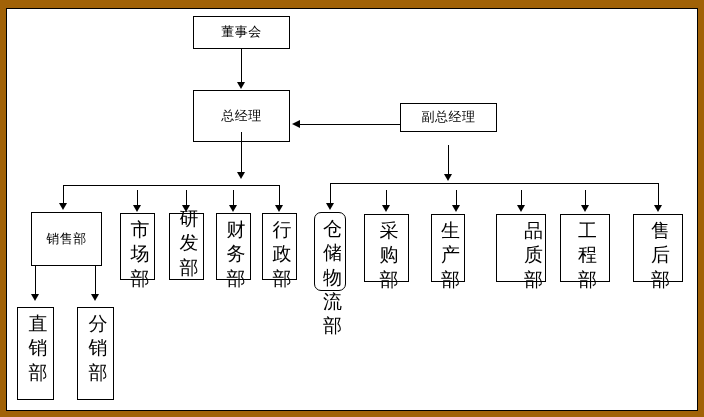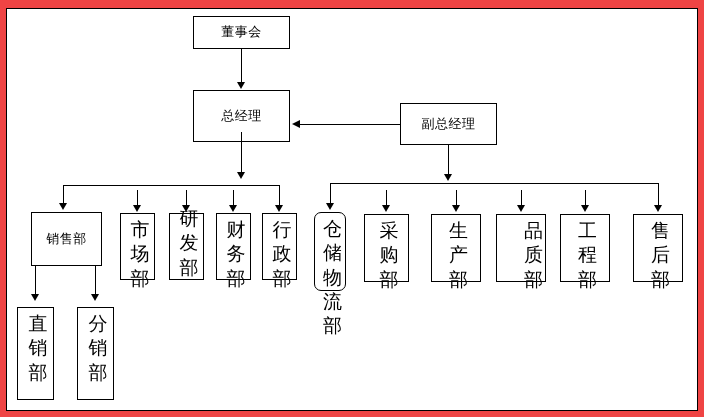--- a/index.html
+++ b/index.html
@@ -8,21 +8,21 @@
     padding: 0;
     background: #ffffff;
   }
   body {
     font-family: "DejaVu Sans", "Liberation Sans", sans-serif;
   }
   #chart-root {
     position: relative;
     width: 704px;
     height: 417px;
-    background: #ef4444;
+    background: #a16207;
     overflow: hidden;
   }
   #frame-border {
     position: absolute;
     left: 6px;
     top: 8px;
     width: 692px;
     height: 403px;
     border: 1px solid #000000;
     box-sizing: border-box;
@@ -100,21 +100,21 @@
   <div id="frame-border"></div>
 
   <div class="node horiz" style="left:193px; top:16px; width:97px; height:33px;">
     <span class="node-label">董事会</span>
   </div>
 
   <div class="node horiz" style="left:193px; top:90px; width:97px; height:52px;">
     <span class="node-label">总经理</span>
   </div>
 
-  <div class="node horiz" style="left:400px; top:103px; width:97px; height:42px;">
+  <div class="node horiz" style="left:400px; top:103px; width:97px; height:29px;">
     <span class="node-label">副总经理</span>
   </div>
 
   <div class="vline" style="left:241px; top:49px; height:34px;"></div>
   <div class="arrow-down" style="left:237px; top:82px;"></div>
 
   <div class="hline" style="left:300px; top:124px; width:100px;"></div>
   <div class="arrow-left" style="left:292px; top:120px;"></div>
 
   <div class="vline" style="left:241px; top:132px; height:43px;"></div>
@@ -181,21 +181,21 @@
   </div>
 
   <div class="node vert" style="left:314px; top:212px; width:32px; height:79px;border-radius:7px;">
     <span class="node-label">仓储物流部</span>
   </div>
 
   <div class="node vert" style="left:364px; top:214px; width:45px; height:68px;">
     <span class="node-label">采购部</span>
   </div>
 
-  <div class="node vert" style="left:431px; top:214px; width:50px; height:68px;">
+  <div class="node vert" style="left:431px; top:214px; width:34px; height:68px;">
     <span class="node-label">生产部</span>
   </div>
 
   <div class="node vert" style="left:496px; top:214px; width:50px; height:68px;padding-left:20px;">
     <span class="node-label">品质部</span>
   </div>
 
   <div class="node vert" style="left:560px; top:214px; width:50px; height:68px;">
     <span class="node-label">工程部</span>
   </div>

